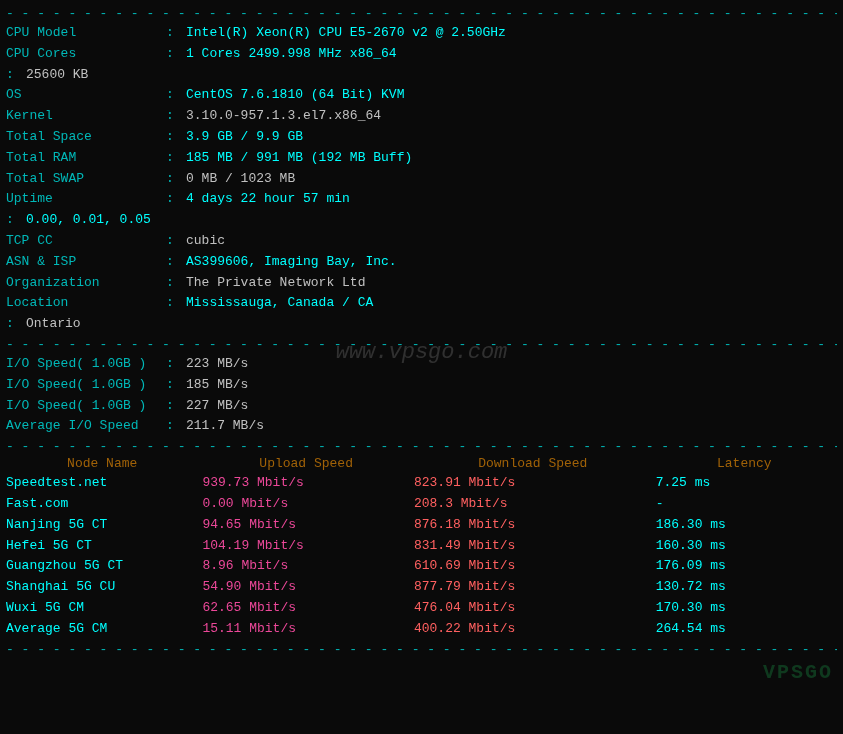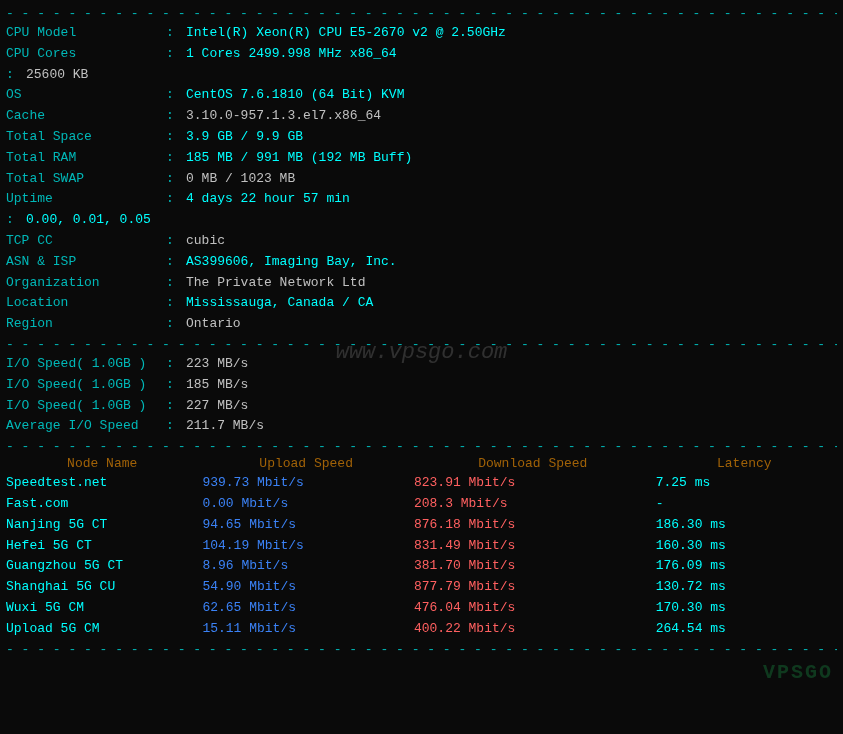--- a/index.html
+++ b/index.html
@@ -63,21 +63,21 @@
       color: #00ffff;
       padding: 0 4px 0 0;
       line-height: 1.6;
     }
     .net-table td.name {
       color: #00ffff;
       width: 130px;
       font-family: Liberation Mono, monospace;
     }
     .net-table td.upload {
-      color: #3b82f6;
+      color: #ec4899;
       width: 140px;
     }
     .net-table td.download {
       color: #ff6060;
       width: 160px;
     }
     .net-table td.latency {
       color: #00ffff;
       width: 120px;
     }
@@ -129,21 +129,21 @@
       <span class="value-white">25600 KB</span>
     </div>
 
     <div class="row">
       <span class="label">OS</span>
       <span class="colon"> : </span>
       <span class="value">CentOS 7.6.1810 (64 Bit) KVM</span>
     </div>
 
     <div class="row">
-      <span class="label">Cache</span>
+      <span class="label">Kernel</span>
       <span class="colon"> : </span>
       <span class="value-white">3.10.0-957.1.3.el7.x86_64</span>
     </div>
 
     <div class="row">
       <span class="label">Total Space</span>
       <span class="colon"> : </span>
       <span class="value">3.9 GB / 9.9 GB</span>
     </div>
 
@@ -188,21 +188,20 @@
       <span class="value-white">The Private Network Ltd</span>
     </div>
 
     <div class="row">
       <span class="label">Location</span>
       <span class="colon"> : </span>
       <span class="value">Mississauga, Canada / CA</span>
     </div>
 
     <div class="row">
-      <span class="label">Region</span>
       <span class="colon"> : </span>
       <span class="value-white">Ontario</span>
     </div>
 
   </div>
 
   <div class="divider">- - - - - - - - - - - - - - - - - - - - - - - - - - - - - - - - - - - - - - - - - - - - - - - - - - - - - - - - - - - - - - - - -</div>
 
   <div class="section">
 
@@ -265,37 +264,37 @@
           </tr>
           <tr>
             <td class="name">Hefei 5G     CT</td>
             <td class="upload">104.19 Mbit/s</td>
             <td class="download">831.49 Mbit/s</td>
             <td class="latency">160.30 ms</td>
           </tr>
           <tr>
             <td class="name">Guangzhou 5G CT</td>
             <td class="upload">8.96 Mbit/s</td>
-            <td class="download">381.70 Mbit/s</td>
+            <td class="download">610.69 Mbit/s</td>
             <td class="latency">176.09 ms</td>
           </tr>
           <tr>
             <td class="name">Shanghai 5G  CU</td>
             <td class="upload">54.90 Mbit/s</td>
             <td class="download">877.79 Mbit/s</td>
             <td class="latency">130.72 ms</td>
           </tr>
           <tr>
             <td class="name">Wuxi 5G      CM</td>
             <td class="upload">62.65 Mbit/s</td>
             <td class="download">476.04 Mbit/s</td>
             <td class="latency">170.30 ms</td>
           </tr>
           <tr>
-            <td class="name">Upload 5G   CM</td>
+            <td class="name">Average 5G   CM</td>
             <td class="upload">15.11 Mbit/s</td>
             <td class="download">400.22 Mbit/s</td>
             <td class="latency">264.54 ms</td>
           </tr>
         </tbody>
     </table>
   </div>
 
   <div class="divider">- - - - - - - - - - - - - - - - - - - - - - - - - - - - - - - - - - - - - - - - - - - - - - - - - - - - - - - - - - - - - - - - -</div>
 

